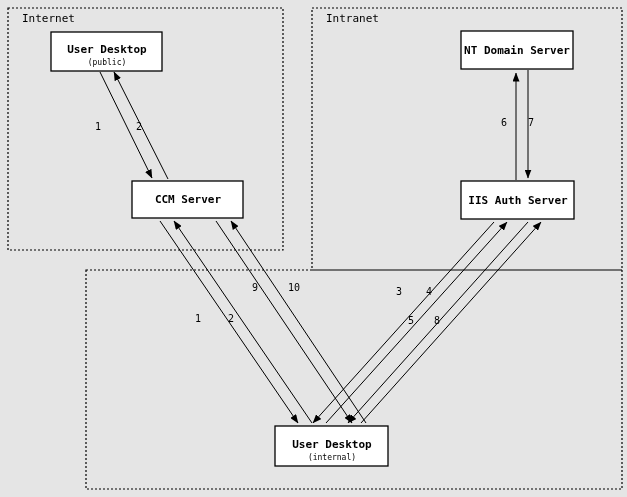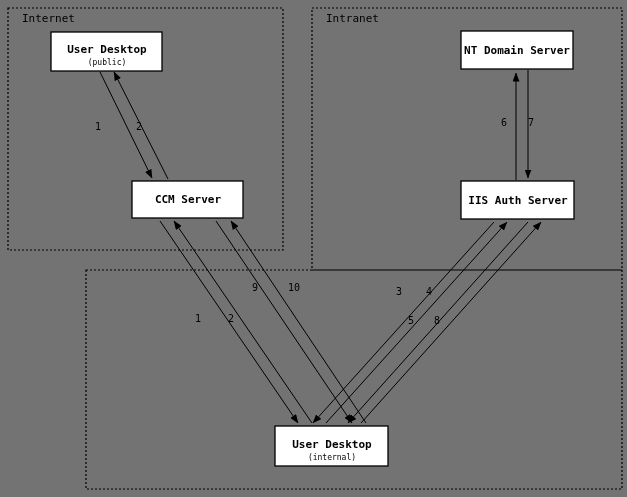--- a/index.html
+++ b/index.html
@@ -4,21 +4,21 @@
 <style>
   html, body {
     margin: 0;
     padding: 0;
     background: #ffffff;
   }
   #page {
     position: relative;
     width: 627px;
     height: 497px;
-    background: #737373;
+    background: #e5e5e5;
     font-family: "DejaVu Sans Mono", "Liberation Mono", monospace;
     overflow: hidden;
   }
   svg.layer {
     position: absolute;
     left: 0;
     top: 0;
     width: 627px;
     height: 497px;
   }

